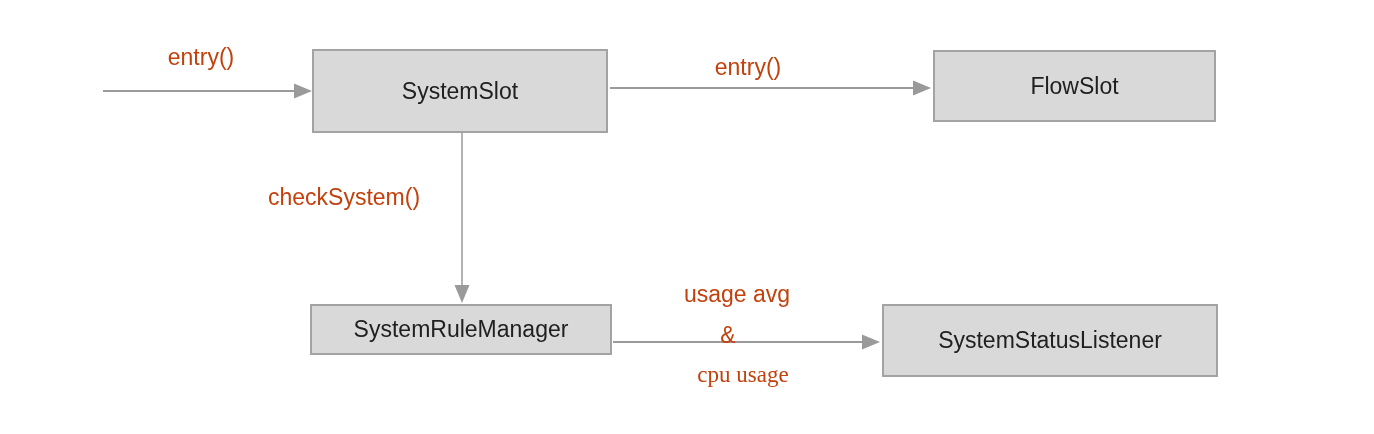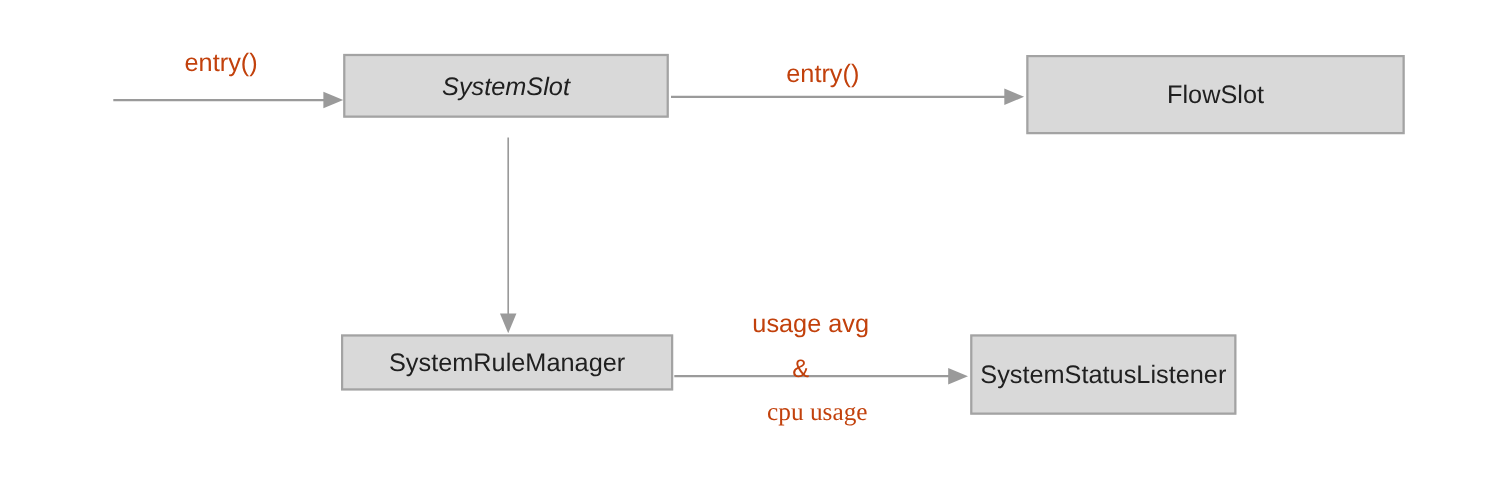--- a/index.html
+++ b/index.html
@@ -62,32 +62,33 @@
       <line x1="462" y1="125" x2="462" y2="286" stroke="#9a9a9a" stroke-width="1.5"></line>
       <polygon points="454.5,285 469.5,285 462,303" fill="#9a9a9a"></polygon>
     </g>
 
     <g>
       <line x1="613" y1="342" x2="863" y2="342" stroke="#9a9a9a" stroke-width="2"></line>
       <polygon points="862,334.5 880,342 862,349.5" fill="#9a9a9a"></polygon>
     </g>
   </svg>
 
-  <div class="node" style="left:312px; top:49px; width:296px; height:58px;font-style:italic;">SystemSlot</div>
+  <div class="node" style="left:312px; top:49px; width:296px; height:84px;">SystemSlot</div>
 
-  <div class="node" style="left:933px; top:50px; width:344px; height:72px;text-align:center;">FlowSlot</div>
+  <div class="node" style="left:933px; top:50px; width:283px; height:72px;text-align:center;">FlowSlot</div>
 
   <div class="node" style="left:310px; top:304px; width:302px; height:51px;">SystemRuleManager</div>
 
-  <div class="node" style="left:882px; top:304px; width:242px; height:73px;">SystemStatusListener</div>
+  <div class="node" style="left:882px; top:304px; width:336px; height:73px;">SystemStatusListener</div>
 
   <div class="edge-label" style="left:201px; top:57px;">entry()</div>
 
   <div class="edge-label" style="left:748px; top:67px;">entry()</div>
 
+  <div class="edge-label" style="left:344px; top:197px;">checkSystem()</div>
 
   <div class="edge-label" style="left:737px; top:294px;">usage avg</div>
 
   <div class="edge-label" style="left:728px; top:335px;">&amp;</div>
 
   <div class="edge-label" style="left:743px; top:375px;font-family:Liberation Serif, serif;">cpu usage</div>
 
 </div>
 
 </body></html>

